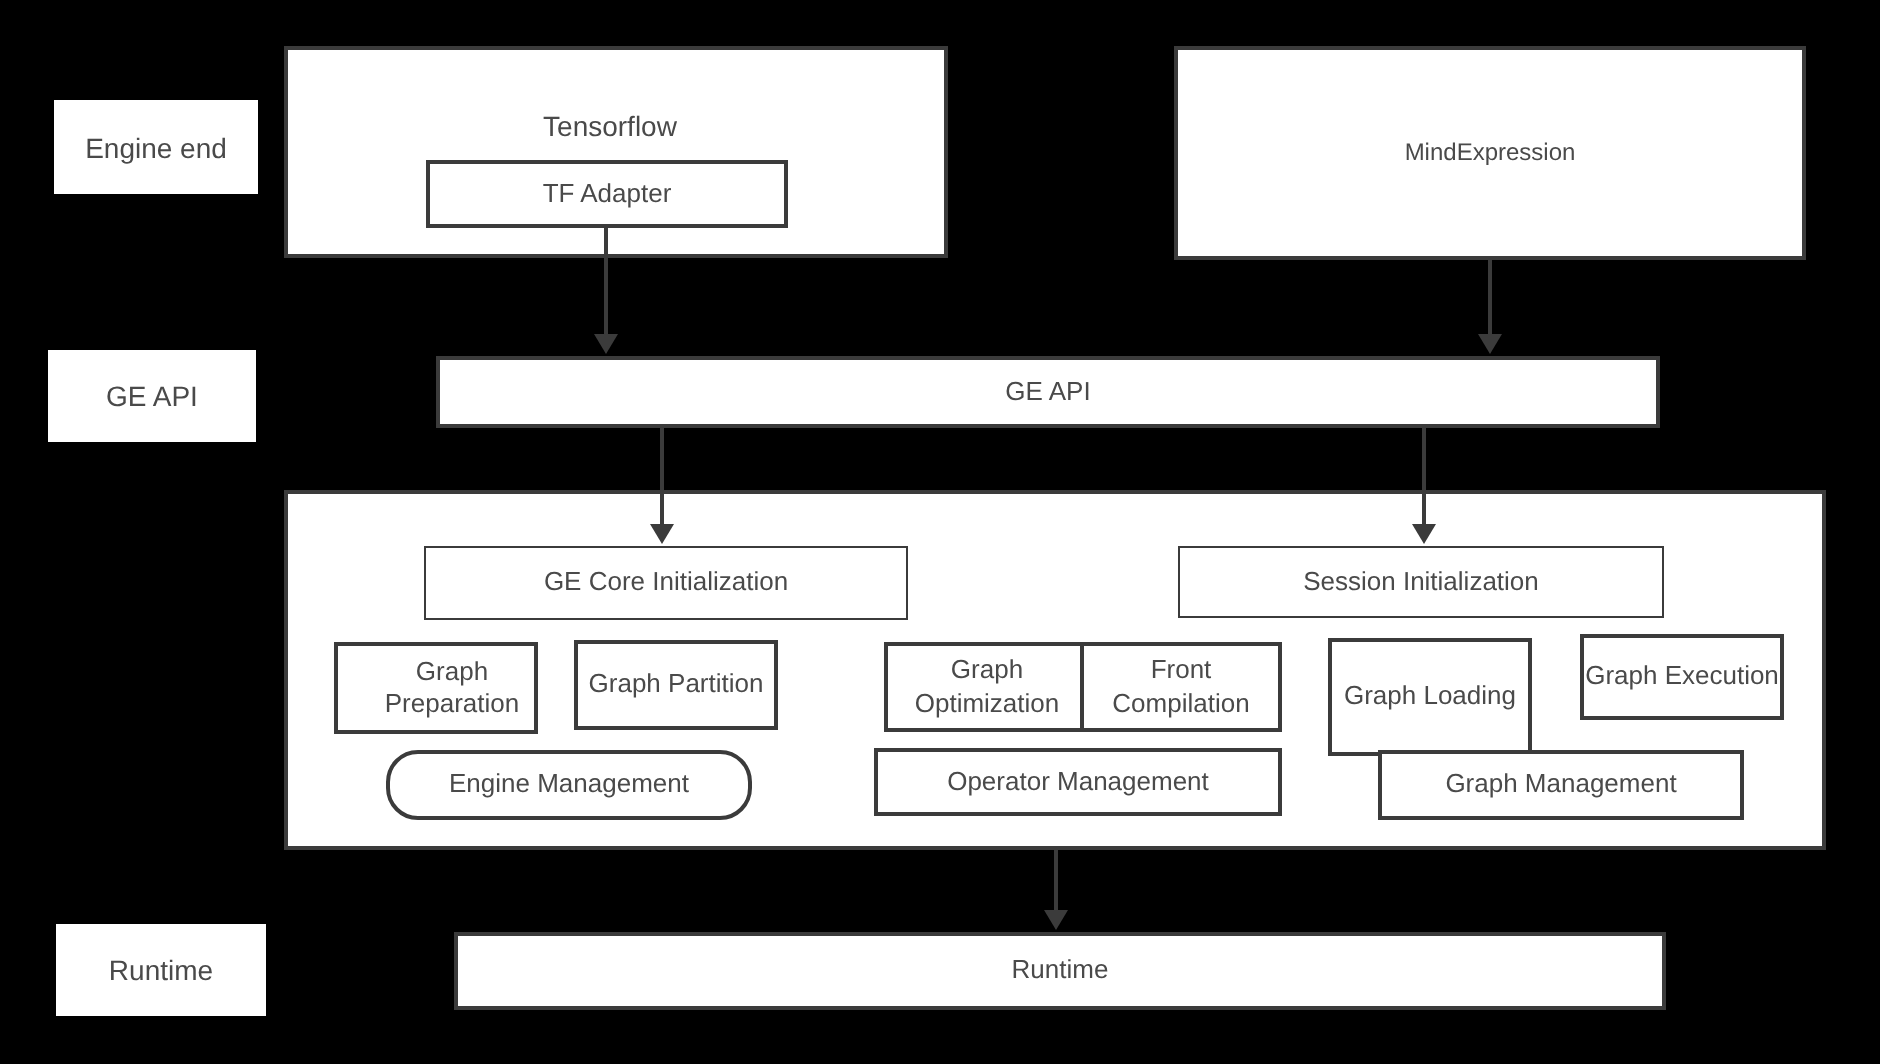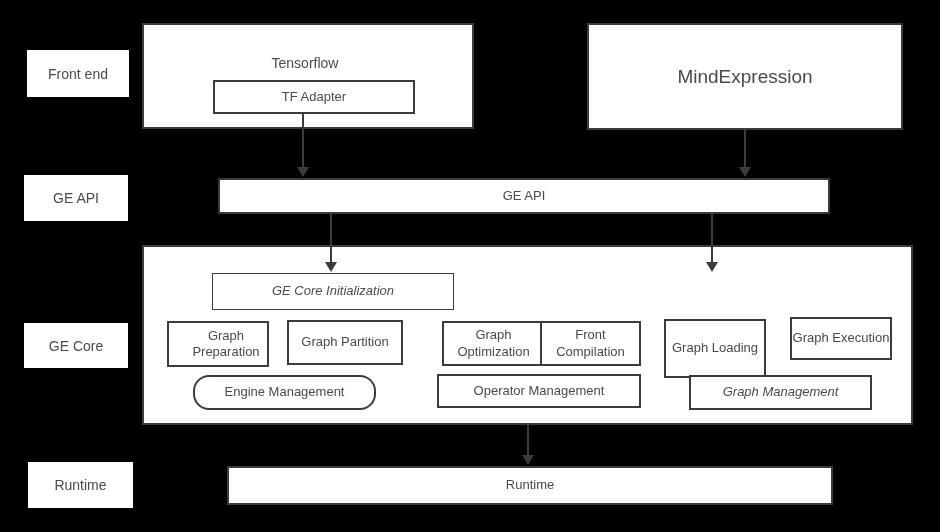--- a/index.html
+++ b/index.html
@@ -34,22 +34,22 @@
     border: 2px solid var(--box-border);
     color: var(--text);
     font-size: 13px;
     display: flex;
     align-items: center;
     justify-content: center;
     text-align: center;
     z-index: 2;
     line-height: 1.25;
   }
-  .box.thin { border-width: 1.5px; font-style: italic; }
-  .box.big-label { font-size: 19px; }
+  .box.thin { border-width: 1.5px; }
+  .box.big-label { font-size: 12px; }
   .container-box {
     background: var(--box-fill);
     border: 2px solid var(--box-border);
     z-index: 1;
   }
   .tf-title {
     color: var(--text);
     font-size: 14px;
     text-align: center;
     z-index: 2;
@@ -71,47 +71,47 @@
     border-left: 6px solid transparent;
     border-right: 6px solid transparent;
     border-top: 10px solid var(--arrow);
   }
 </style>
 </head>
 <body>
 
 <div class="stage">
 
-  <div class="abs row-label" style="left:27px; top:50px; width:102px; height:47px;">Front end</div>
+  <div class="abs row-label" style="left:27px; top:50px; width:102px; height:47px;">Engine end</div>
   <div class="abs row-label" style="left:24px; top:175px; width:104px; height:46px;">GE API</div>
-  <div class="abs row-label" style="left:24px; top:323px; width:104px; height:45px;">GE Core</div>
   <div class="abs row-label" style="left:28px; top:462px; width:105px; height:46px;">Runtime</div>
 
   <div class="abs container-box" style="left:142px; top:23px; width:332px; height:106px;"></div>
   <div class="abs tf-title" style="left:142px; top:55px; width:326px;">Tensorflow</div>
-  <div class="abs box" style="left:213px; top:80px; width:202px; height:34px;">TF Adapter</div>
+  <div class="abs box" style="left:213px; top:80px; width:181px; height:34px;">TF Adapter</div>
 
   <div class="abs box big-label" style="left:587px; top:23px; width:316px; height:107px;">MindExpression</div>
 
   <div class="abs box" style="left:218px; top:178px; width:612px; height:36px;">GE API</div>
 
   <div class="abs container-box" style="left:142px; top:245px; width:771px; height:180px;"></div>
 
   <div class="abs box thin" style="left:212px; top:273px; width:242px; height:37px;">GE Core Initialization</div>
+  <div class="abs box thin" style="left:589px; top:273px; width:243px; height:36px;">Session Initialization</div>
 
   <div class="abs box" style="left:167px; top:321px; width:102px; height:46px;padding-left:16px;">Graph Preparation</div>
-  <div class="abs box" style="left:287px; top:320px; width:116px; height:45px;">Graph Partition</div>
+  <div class="abs box" style="left:287px; top:320px; width:102px; height:45px;">Graph Partition</div>
   <div class="abs box" style="left:414px; top:321px; width:103px; height:45px;margin-left:28px;">Graph Optimization</div>
   <div class="abs box" style="left:540px; top:321px; width:101px; height:45px;">Front Compilation</div>
   <div class="abs box" style="left:664px; top:319px; width:102px; height:59px;">Graph Loading</div>
   <div class="abs box" style="left:790px; top:317px; width:102px; height:43px;">Graph Execution</div>
 
   <div class="abs box" style="left:193px; top:375px; width:183px; height:35px;border-radius:16px;">Engine Management</div>
   <div class="abs box" style="left:437px; top:374px; width:204px; height:34px;">Operator Management</div>
-  <div class="abs box" style="left:689px; top:375px; width:183px; height:35px;font-style:italic;">Graph Management</div>
+  <div class="abs box" style="left:689px; top:375px; width:183px; height:35px;">Graph Management</div>
 
   <div class="abs box" style="left:227px; top:466px; width:606px; height:39px;">Runtime</div>
 
   <div class="abs arrow" style="left:297px; top:114px; width:12px; height:63px;">
     <div class="arrow-line" style="height:53px;"></div>
       <div class="arrow-head"></div>
   </div>
   <div class="abs arrow" style="left:739px; top:130px; width:12px; height:47px;">
     <div class="arrow-line" style="height:37px;"></div>
       <div class="arrow-head"></div>

